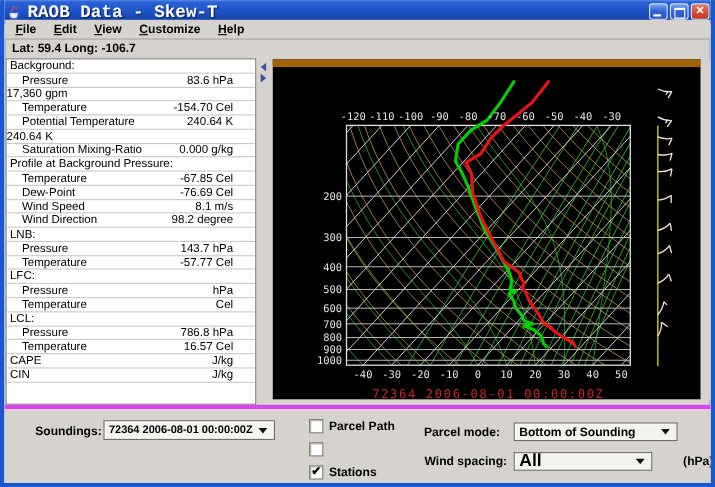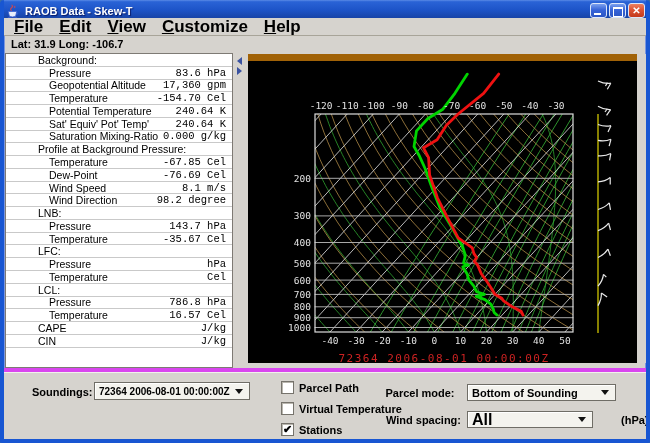--- a/index.html
+++ b/index.html
@@ -5,48 +5,48 @@
   html,body{margin:0;padding:0;background:#3a6ea5;}
   *{box-sizing:border-box;}
   .win{position:relative;width:650px;height:443px;background:#d6d3ce;
        border:4px solid #1856d2;border-top:0;border-radius:4px 4px 2px 2px;
        font-family:"Liberation Sans",sans-serif;overflow:hidden;
        box-shadow:inset 0 0 0 1px #7a96df;}
   
   .titlebar{position:absolute;left:-4px;top:0;width:650px;height:22px;
     background:linear-gradient(180deg,#5a8be6 0%,#2a63d6 8%,#1d54c8 45%,#163f9e 92%,#1e51c0 100%);
     border-radius:4px 4px 0 0;display:flex;align-items:center;}
-  .title-text{color:#fff;font-size:11px;font-weight:bold;margin-left:5px;
-    text-shadow:1px 1px 1px rgba(0,0,60,.65);white-space:nowrap;}
+  .title-text{color:#fff;font-size:16px;font-weight:bold;margin-left:5px;
+    text-shadow:1px 1px 1px rgba(0,0,60,.65);white-space:nowrap;font-family:Liberation Mono, monospace;}
   .app-icon{width:15px;height:15px;margin-left:5px;flex:0 0 auto;}
   .winbtns{position:absolute;right:5px;top:3px;display:flex;gap:2px;}
   .wbtn{width:17px;height:15px;border:1px solid #dce6fa;border-radius:3px;
     background:linear-gradient(180deg,#7ba0ee,#3764d8 45%,#2b55c4);position:relative;}
   .wbtn.close{background:linear-gradient(180deg,#ec8161,#dd5334 45%,#c23a1c);}
   .wbtn.min::after{content:"";position:absolute;left:3px;bottom:2px;width:7px;height:2px;background:#fff;}
   .wbtn.max::after{content:"";position:absolute;left:3px;top:3px;width:8px;height:7px;
     border:1px solid #fff;border-top:2px solid #fff;}
   .wbtn.close::after{content:"\2715";position:absolute;left:0;top:0;width:100%;height:100%;
     color:#fff;font-size:10px;font-weight:bold;text-align:center;line-height:13px;}
   
   .menubar{position:absolute;left:0;top:18px;width:642px;height:18px;background:#d6d3ce;
-    border-bottom:1px solid #a8a499;display:flex;align-items:center;font-size:17px;font-weight:bold;}
+    border-bottom:1px solid #a8a499;display:flex;align-items:center;font-size:11px;font-weight:bold;}
   .menu-item{margin-left:4px;padding:2px 6px;cursor:default;}
   .menu-item u{text-underline-offset:1px;}
   
   .latbar{position:absolute;left:0;top:37px;width:642px;height:16px;font-size:11px;
     font-weight:bold;padding-left:7px;line-height:15px;}
   
   .table-panel{position:absolute;left:1px;top:53px;width:228px;height:315px;background:#fff;
     border:1px solid #7e7a74;overflow:hidden;}
   .trow{height:12.78px;border-bottom:1px solid #c9c9c9;font-size:10.5px;line-height:12px;
     display:flex;justify-content:space-between;align-items:center;color:#000;}
-  .trow .lbl{padding-left:14px;white-space:nowrap;margin-left:29px;}
+  .trow .lbl{padding-left:14px;white-space:nowrap;}
   .trow.section .lbl{padding-left:3px;}
-  .trow .val{padding-right:6px;white-space:nowrap;text-align:left;font-family:Liberation Mono, monospace;}
+  .trow .val{padding-right:20px;white-space:nowrap;text-align:left;}
   
   .divider{position:absolute;left:230px;top:53px;width:13px;height:315px;background:#d6d3ce;}
   .div-arrow{width:0;height:0;position:absolute;left:3px;}
   .div-arrow.left{top:4px;border-top:4px solid transparent;border-bottom:4px solid transparent;
      border-right:5px solid #3a52a0;}
   .div-arrow.right{top:14px;border-top:4px solid transparent;border-bottom:4px solid transparent;
      border-left:5px solid #3a52a0;}
   
   .chart-wrap{position:absolute;left:244px;top:54px;width:389px;height:309px;background:#000;
     border-top:7px solid #a16207;}
@@ -86,45 +86,43 @@
   </div>
 
   <div class="menubar" id="menubar">
       <span class="menu-item"><u>F</u>ile</span>
       <span class="menu-item"><u>E</u>dit</span>
       <span class="menu-item"><u>V</u>iew</span>
       <span class="menu-item"><u>C</u>ustomize</span>
       <span class="menu-item"><u>H</u>elp</span>
     </div>
 
-  <div class="latbar">Lat: 31.9  Long: -106.7</div>
+  <div class="latbar">Lat: 59.4  Long: -106.7</div>
 
   <div class="table-panel" id="datatable">
       <div class="trow section">
         <span class="lbl">Background:</span>
         <span class="val"></span>
       </div>
       <div class="trow">
         <span class="lbl">Pressure</span>
         <span class="val">83.6 hPa</span>
       </div>
       <div class="trow">
-        <span class="lbl">Geopotential Altitude</span>
         <span class="val">17,360 gpm</span>
       </div>
       <div class="trow">
         <span class="lbl">Temperature</span>
         <span class="val">-154.70 Cel</span>
       </div>
       <div class="trow">
         <span class="lbl">Potential Temperature</span>
         <span class="val">240.64 K</span>
       </div>
       <div class="trow">
-        <span class="lbl">Sat' Equiv' Pot' Temp'</span>
         <span class="val">240.64 K</span>
       </div>
       <div class="trow">
         <span class="lbl">Saturation Mixing-Ratio</span>
         <span class="val">0.000 g/kg</span>
       </div>
       <div class="trow section">
         <span class="lbl">Profile at Background Pressure:</span>
         <span class="val"></span>
       </div>
@@ -147,21 +145,21 @@
       <div class="trow section">
         <span class="lbl">LNB:</span>
         <span class="val"></span>
       </div>
       <div class="trow">
         <span class="lbl">Pressure</span>
         <span class="val">143.7 hPa</span>
       </div>
       <div class="trow">
         <span class="lbl">Temperature</span>
-        <span class="val">-35.67 Cel</span>
+        <span class="val">-57.77 Cel</span>
       </div>
       <div class="trow section">
         <span class="lbl">LFC:</span>
         <span class="val"></span>
       </div>
       <div class="trow">
         <span class="lbl">Pressure</span>
         <span class="val">hPa</span>
       </div>
       <div class="trow">
@@ -347,21 +345,20 @@
       <span class="arr"></span>
     </div>
 
     <div id="cbcol">
         <div class="cbrow" style="left: 277px; top: 9px;">
           <span class="cbox"></span>
           <span>Parcel Path</span>
         </div>
         <div class="cbrow" style="left: 277px; top: 30px;">
           <span class="cbox"></span>
-          <span>Virtual Temperature</span>
         </div>
         <div class="cbrow" style="left: 277px; top: 51px;">
           <span class="cbox">✔</span>
           <span>Stations</span>
         </div>
       </div>
 
     <span class="ctl-label" style="left:375px;top:15px;width:82px;text-align:center;">Parcel mode:</span>
     <div class="combo" style="left:463px;top:12px;width:149px;height:17px;font-size:11px;">
       <span class="ctext">Bottom of Sounding</span>

